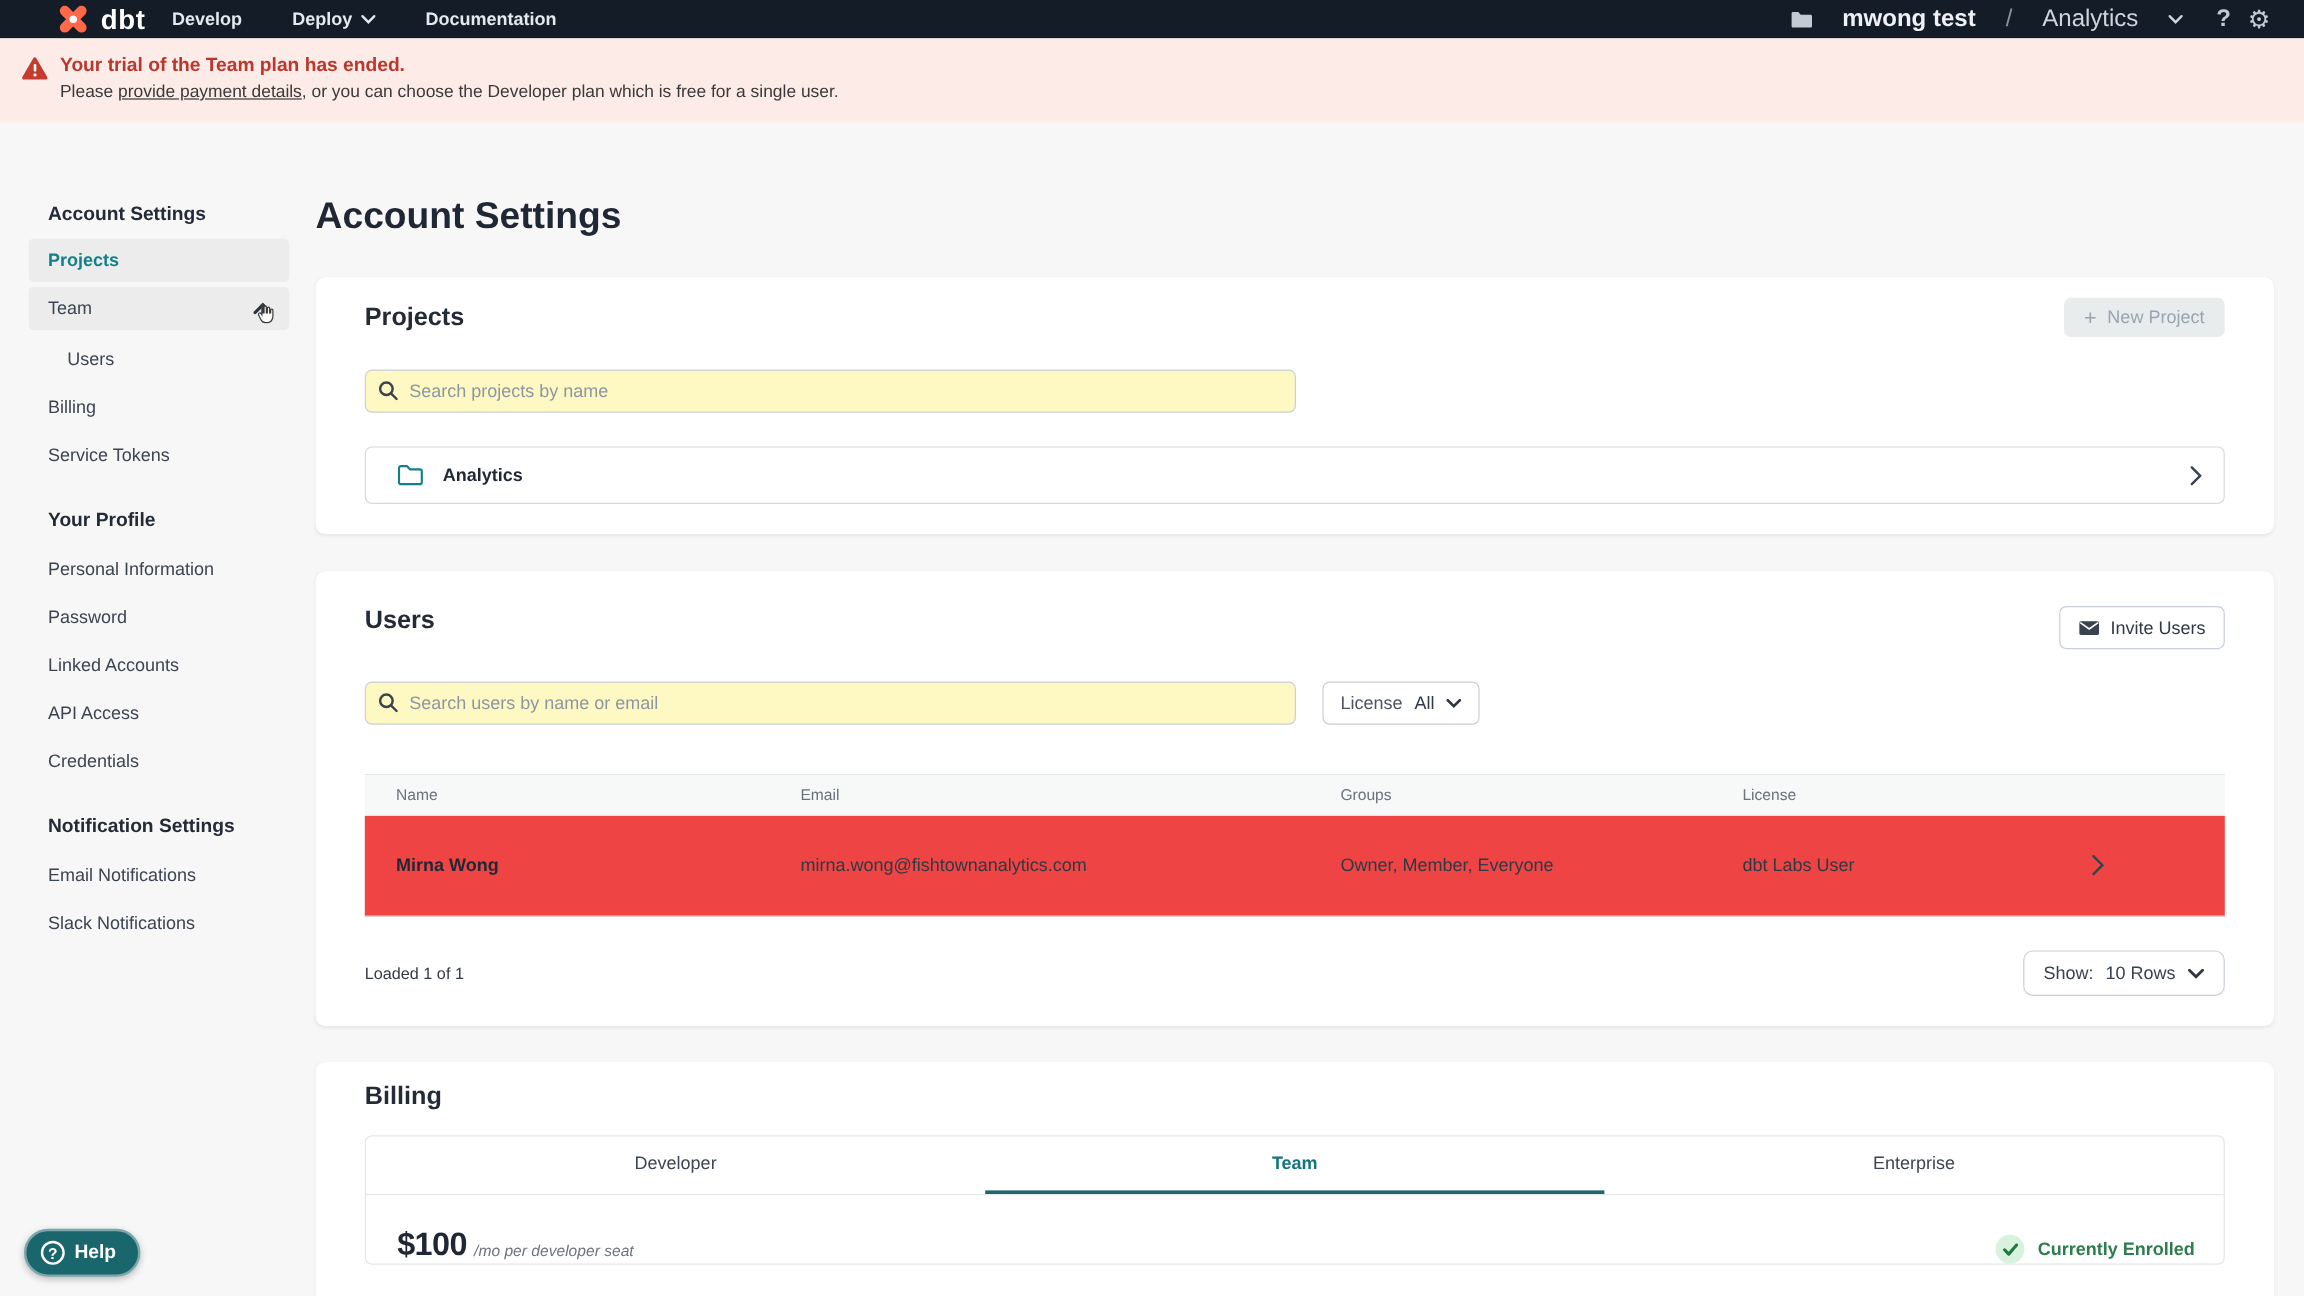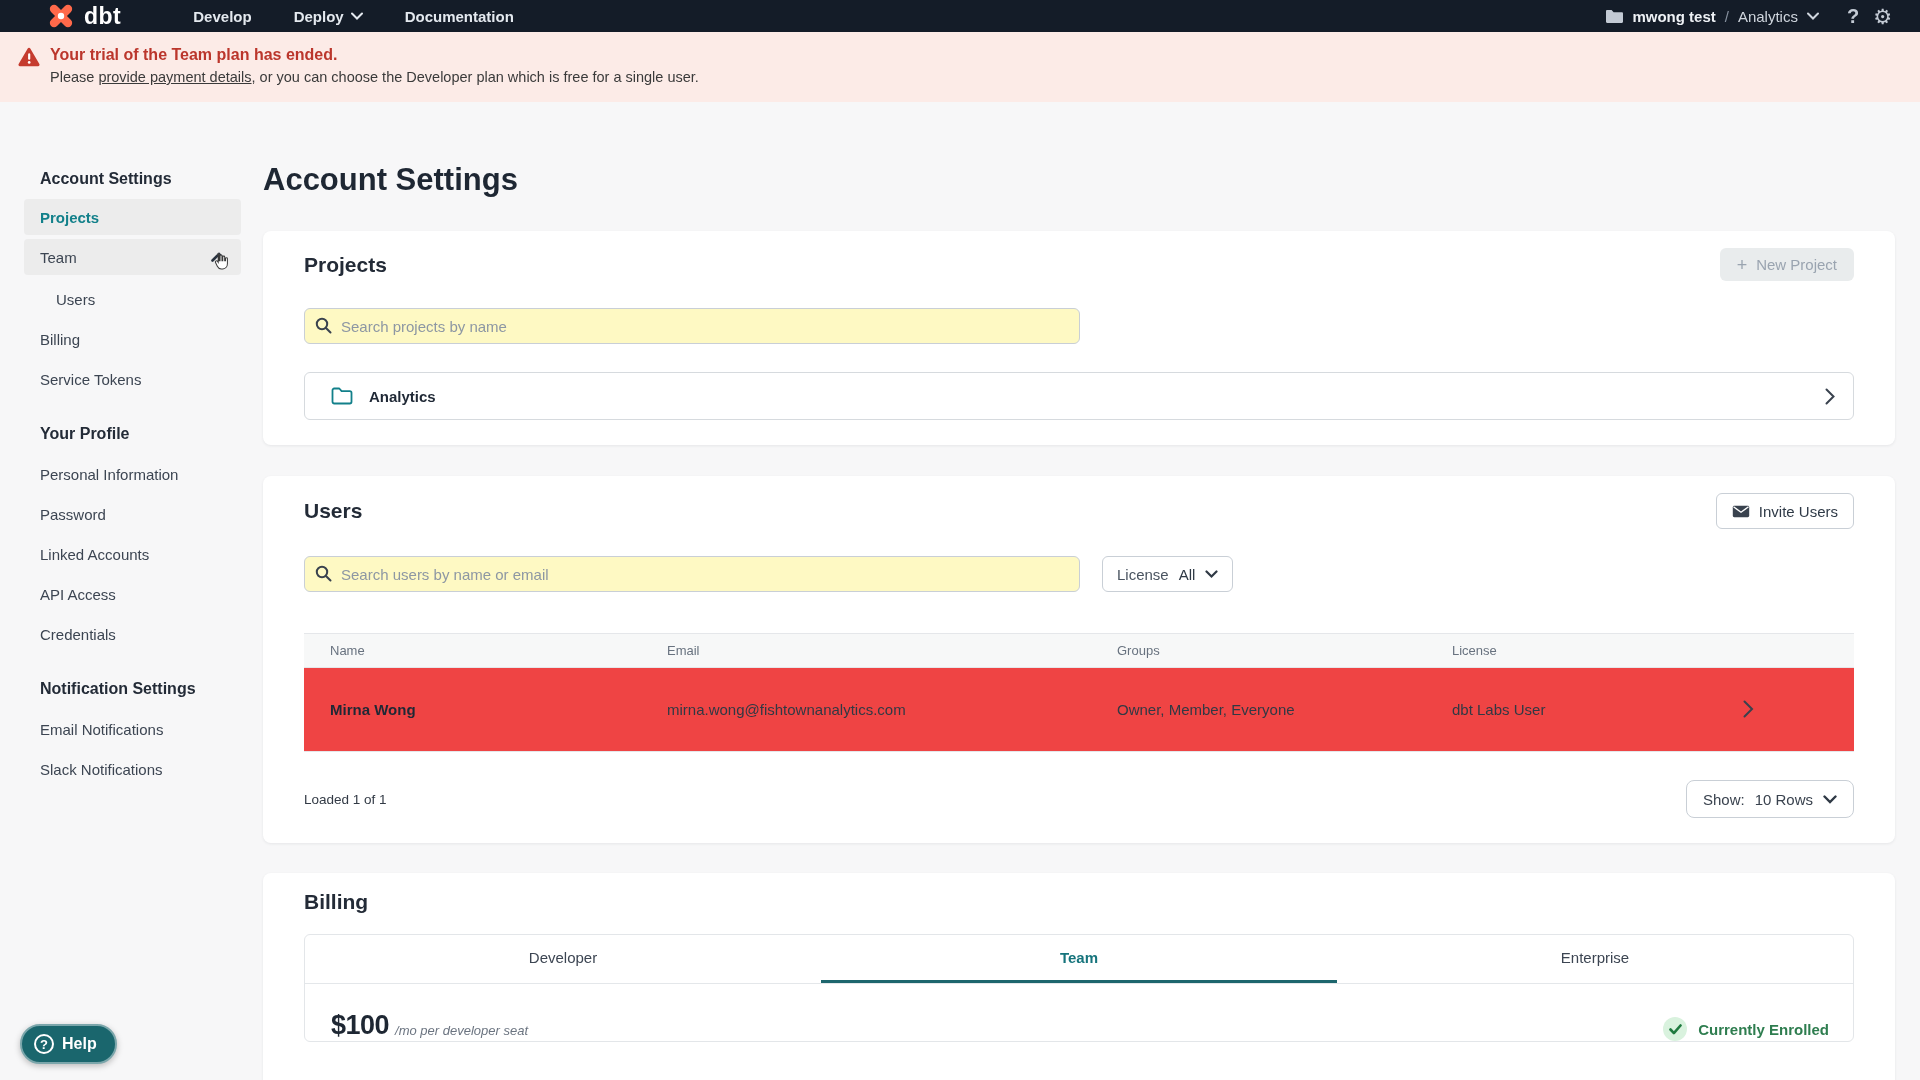--- a/index.html
+++ b/index.html
@@ -12,24 +12,24 @@
     color:#2b3440;
   }
   
   .navbar {
     height:32px; background:#141c28; display:flex; align-items:center;
     padding:0 28px 0 46px; color:#e8ecf1;
   }
   .logo { display:flex; align-items:center; gap:8px; cursor:pointer; }
   .logo-mark { width:30px; height:30px; }
   .logo-text { font-size:23px; font-weight:700; color:#fff; letter-spacing:.5px; }
-  .nav-items { display:flex; align-items:center; gap:42px; margin-left:72px; }
+  .nav-items { display:flex; align-items:center; gap:42px; margin-left:22px; }
   .nav-item { font-size:15px; font-weight:700; color:#e4e9ef; display:flex; align-items:center; gap:7px; cursor:pointer; }
   .nav-right { margin-left:auto; display:flex; align-items:center; gap:14px; }
-  .crumb { display:flex; align-items:center; gap:9px; font-size:15px; }
+  .crumb { display:flex; align-items:center; gap:25px; font-size:20px; }
   .crumb .acct { font-weight:700; color:#eef1f5; }
   .crumb .sep { color:#8892a0; }
   .crumb .proj { color:#cfd5dd; }
   .nav-icon { color:#c3cad4; font-size:19px; line-height:1; cursor:pointer; }
   .q-icon { font-weight:700; font-size:20px; margin-left:14px;}
   .gear-icon { font-size:21px; }
   .chev { display:inline-block; }
   
   .banner { height:70px; background:#fcebe7; padding:12px 0 0 18px; display:flex; }
   .warn-tri { width:22px; height:20px; margin-top:3px; flex:0 0 auto; }
@@ -56,21 +56,21 @@
   .page-title { font-size:31px; font-weight:700; color:#1e2733; margin-top:60px; }
   .card { background:#fff; border-radius:8px; box-shadow:0 1px 3px rgba(30,40,55,.08); padding:17px 41px 25px 41px; }
   .card-projects { margin-top:33px; }
   .card-users { margin-top:31px; }
   .card-billing { margin-top:30px; padding-bottom:60px; }
   .card-head-row { display:flex; align-items:center; justify-content:space-between; }
   .card-title { font-size:21px; font-weight:700; color:#232b37; }
   
   .btn { display:inline-flex; align-items:center; gap:9px; font-size:15px; border-radius:6px; cursor:pointer; border:1px solid transparent; }
   .btn-disabled { background:#e9eced; color:#9aa4b0; height:33px; padding:0 16px; }
-  .btn-outline { background:#fff; color:#2f3a47; border-color:#c9cfd6; height:36px; padding:0 15px; }
+  .btn-outline { background:#fff; color:#2f3a47; border-color:#c9cfd6; height:36px; padding:0 15px;margin-top:12px; }
   .plus { font-size:18px; line-height:1; }
   
   .search-row { display:flex; align-items:center; margin-top:27px; gap:22px; }
   .search-box { position:relative; width:776px; }
   .search-box input {
     width:100%; height:36px; border:1px solid #c9cfd6; border-radius:6px; background:#fef9c3;
     padding:0 12px 0 36px; font-size:15px; color:#333c48; font-family:"Liberation Sans",sans-serif; outline:none;
   }
   .search-box input::placeholder { color:#8d97a3; }
   .search-glass { position:absolute; left:11px; top:9px; }

